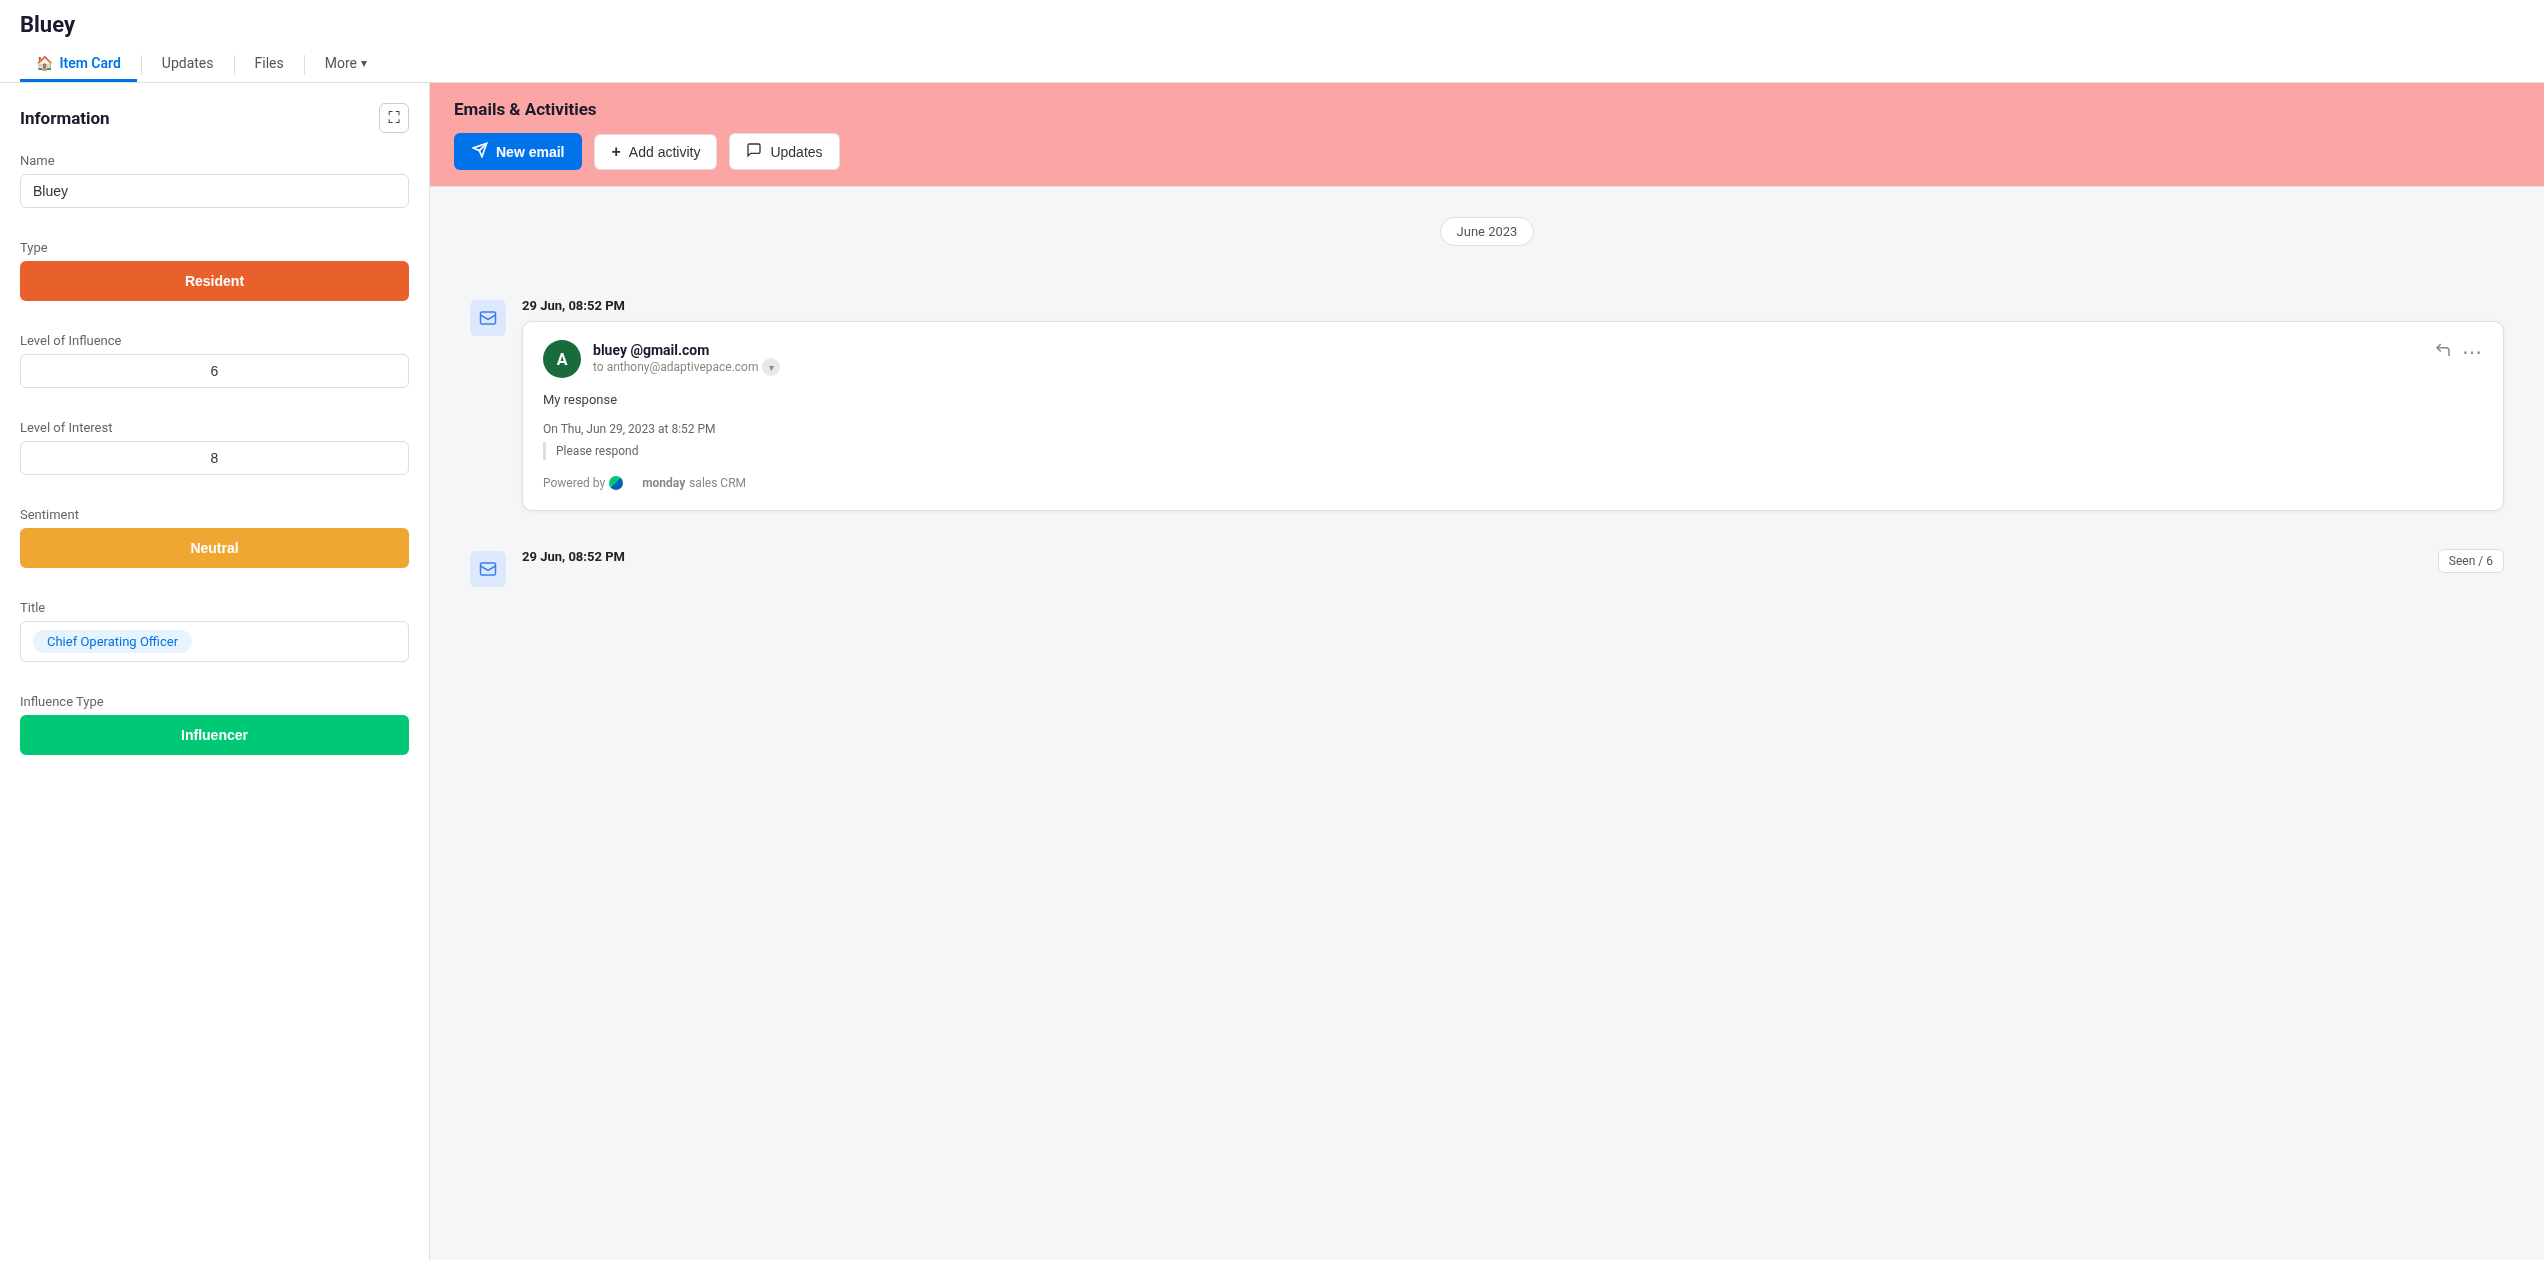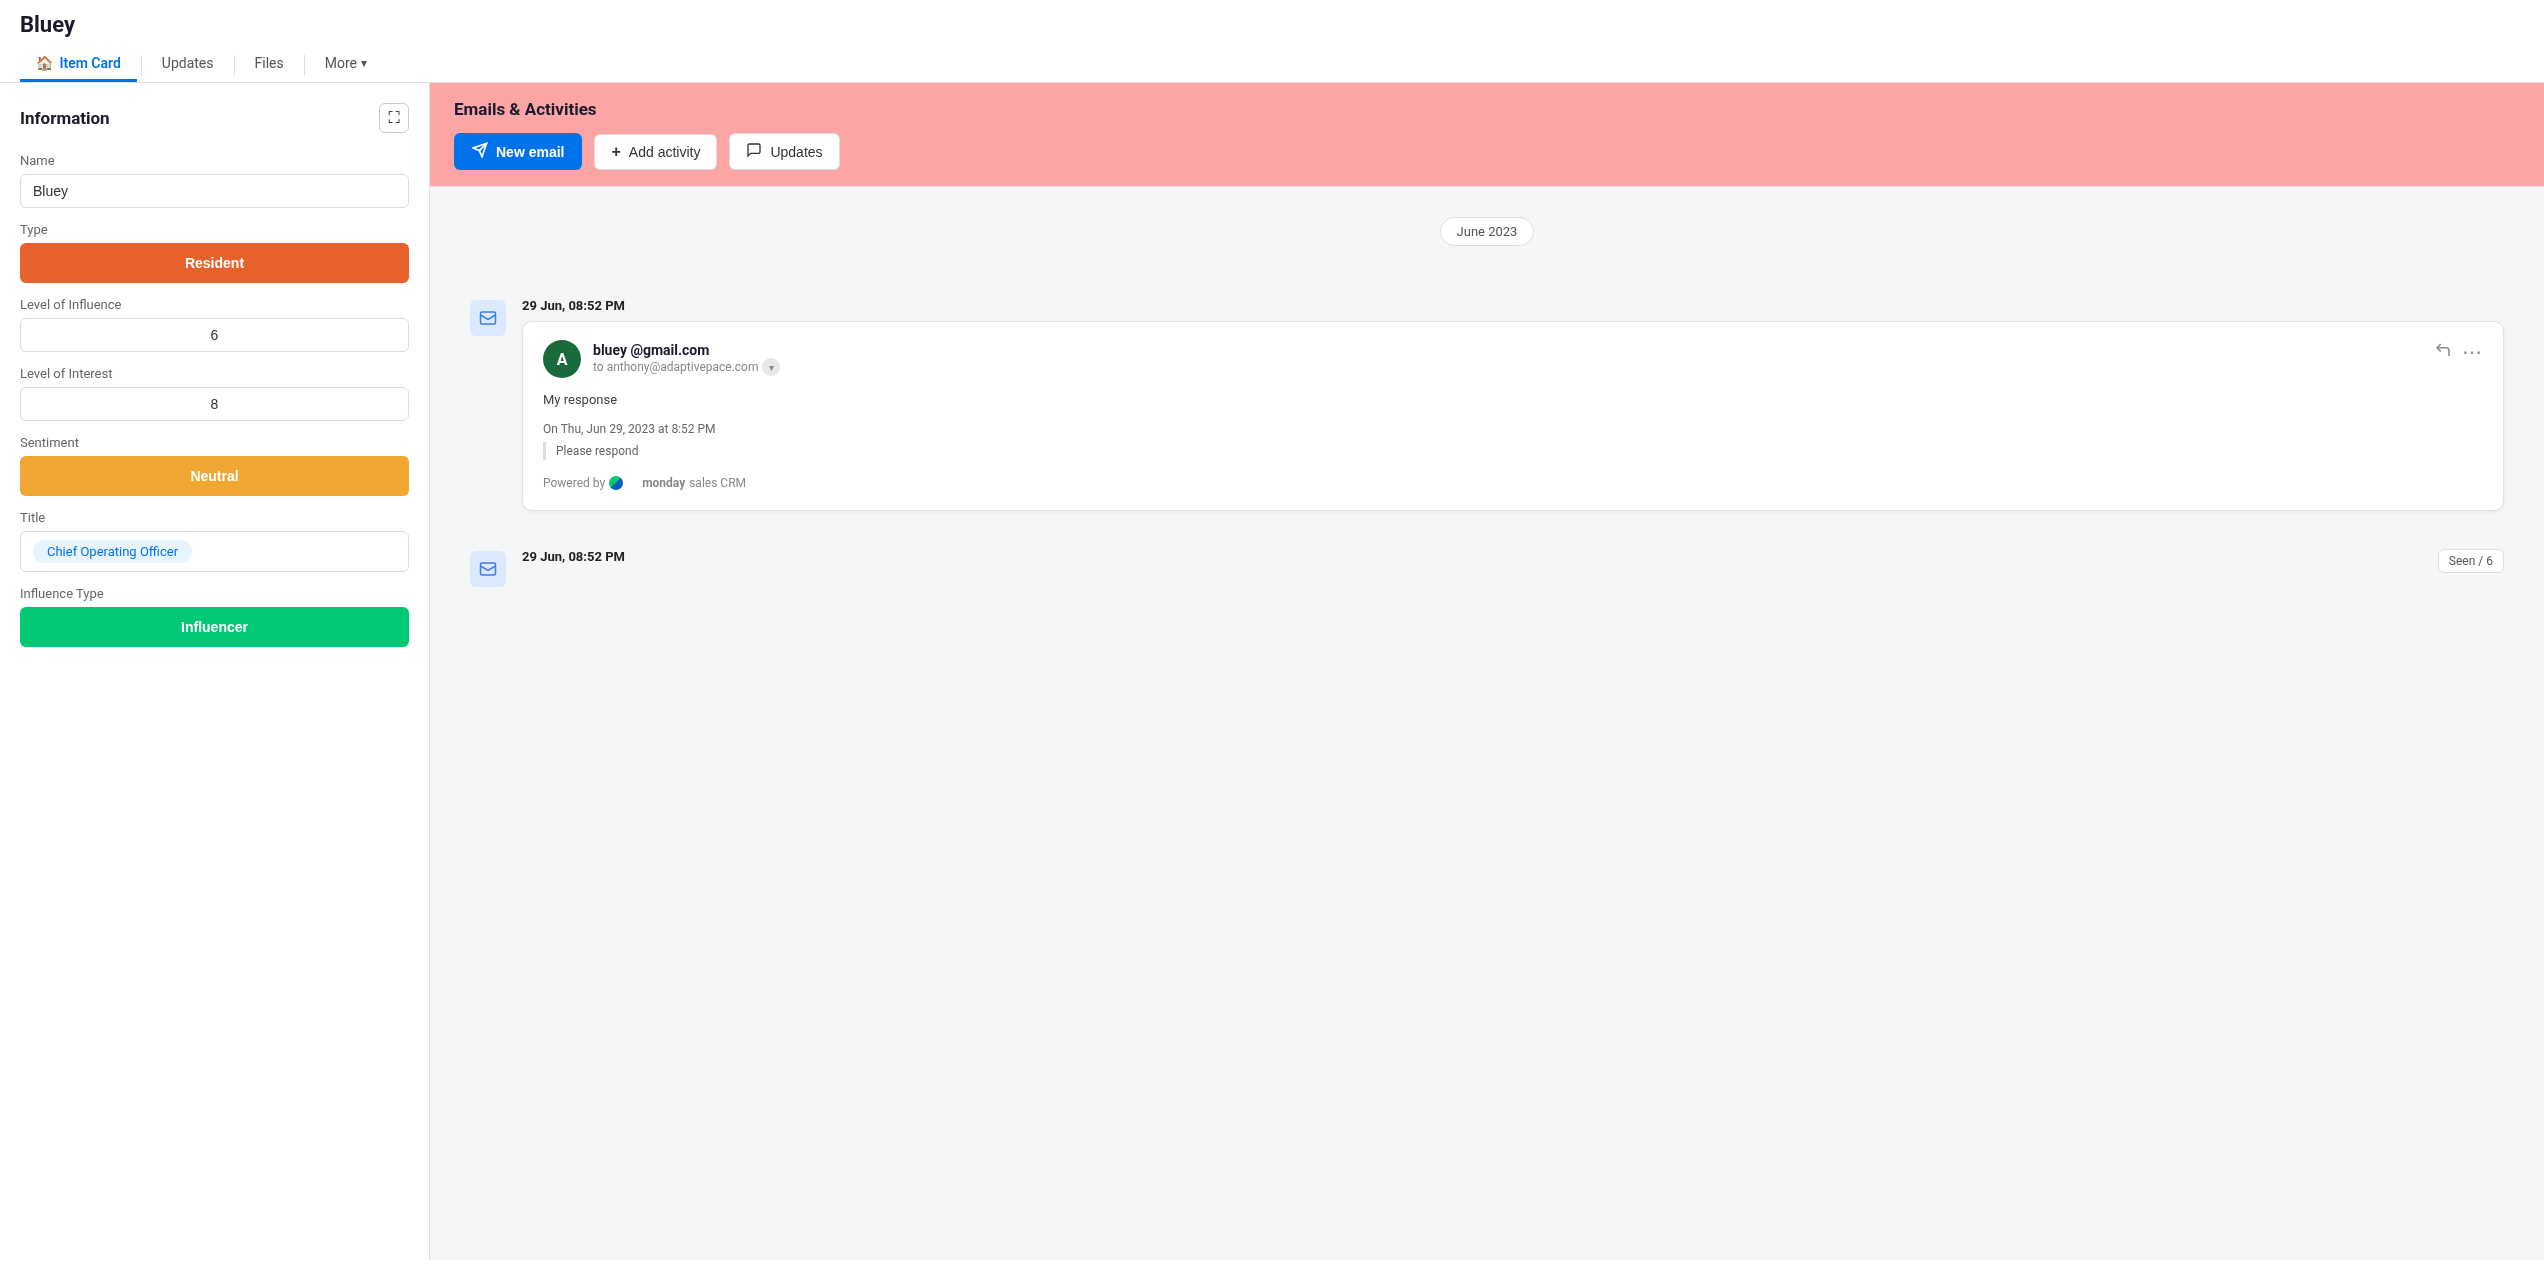--- a/index.html
+++ b/index.html
@@ -17,21 +17,21 @@
 
     
     .main-layout { display: flex; height: calc(100vh - 90px); overflow: hidden; }
 
     
     .left-panel { width: 430px; min-width: 430px; border-right: 1px solid #e0e0e0; overflow-y: auto; padding: 20px; }
     .section-header { display: flex; justify-content: space-between; align-items: center; margin-bottom: 20px; }
     .section-title { font-size: 17px; font-weight: 700; color: #1a1a2e; }
     .expand-btn { width: 30px; height: 30px; border: 1px solid #ccc; border-radius: 6px; display: flex; align-items: center; justify-content: center; cursor: pointer; background: #fff; }
 
-    .field-group { margin-bottom: 14px; }
+    .field-group { margin-bottom: 32px; }
     .field-label { font-size: 13px; color: #666; margin-bottom: 6px; }
     .field-input { width: 100%; padding: 8px 12px; border: 1px solid #ddd; border-radius: 6px; font-size: 14px; color: #333; background: #fff; }
 
     .type-badge { width: 100%; padding: 12px; border-radius: 6px; text-align: center; font-weight: 600; color: #fff; font-size: 14px; cursor: pointer; border: none; }
     .type-resident { background: #e8612c; }
     .type-neutral { background: #f0a732; }
     .type-influencer { background: #00c875; }
 
     .title-badge { display: inline-block; background: #e8f4fd; color: #0073ea; border-radius: 20px; padding: 4px 14px; font-size: 13px; }
 

